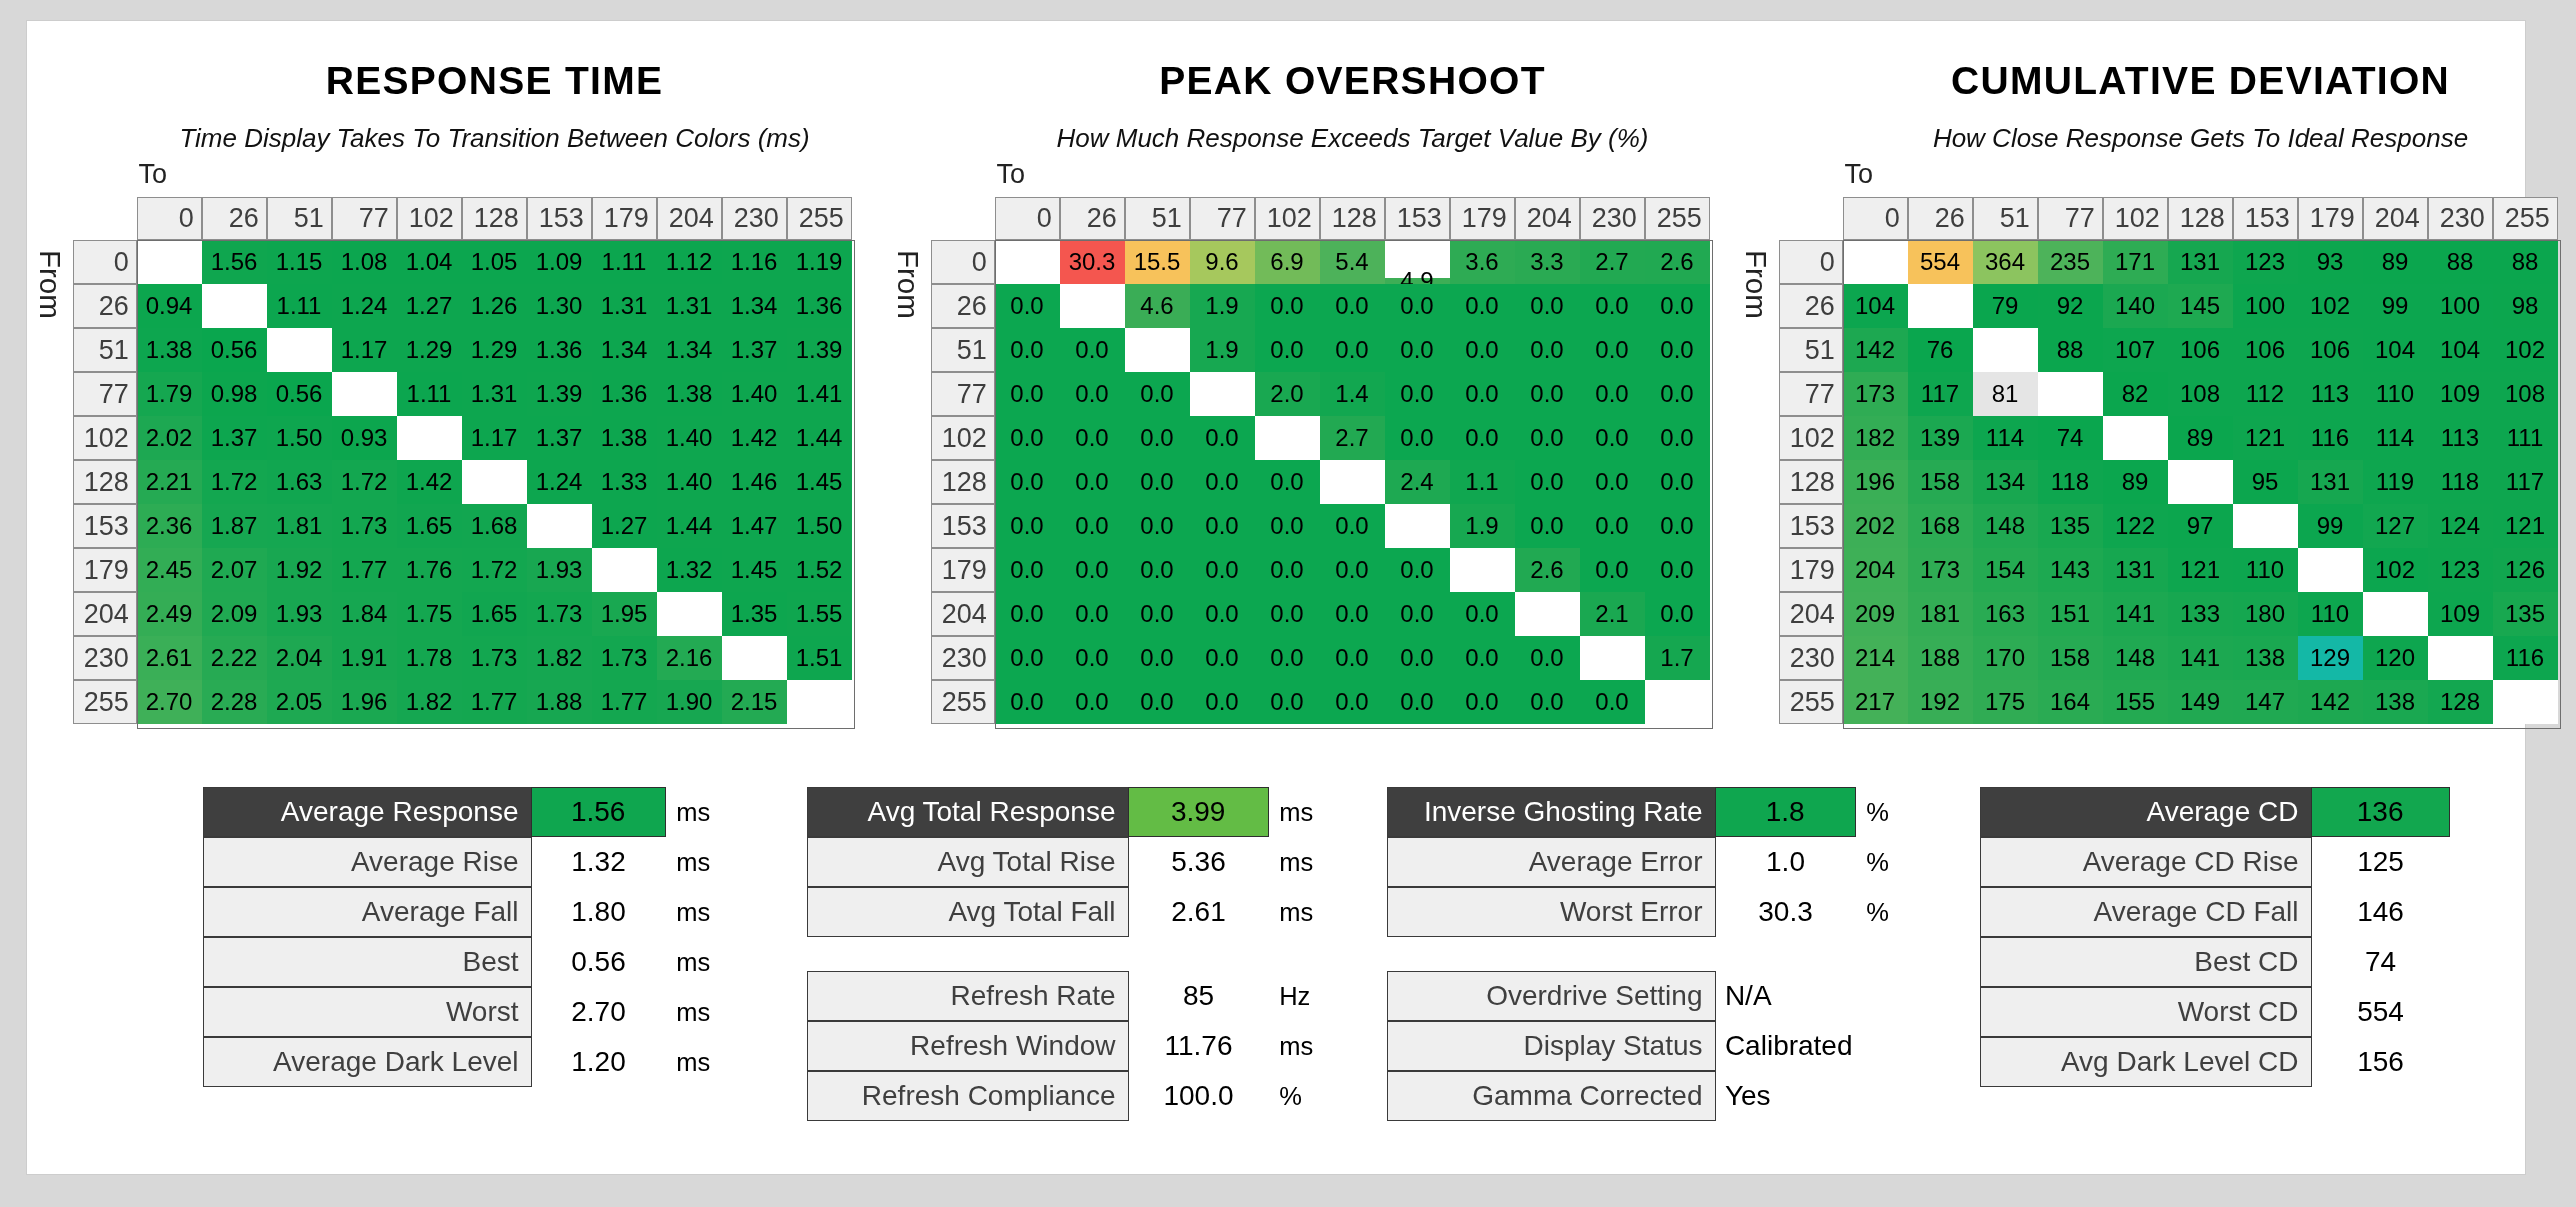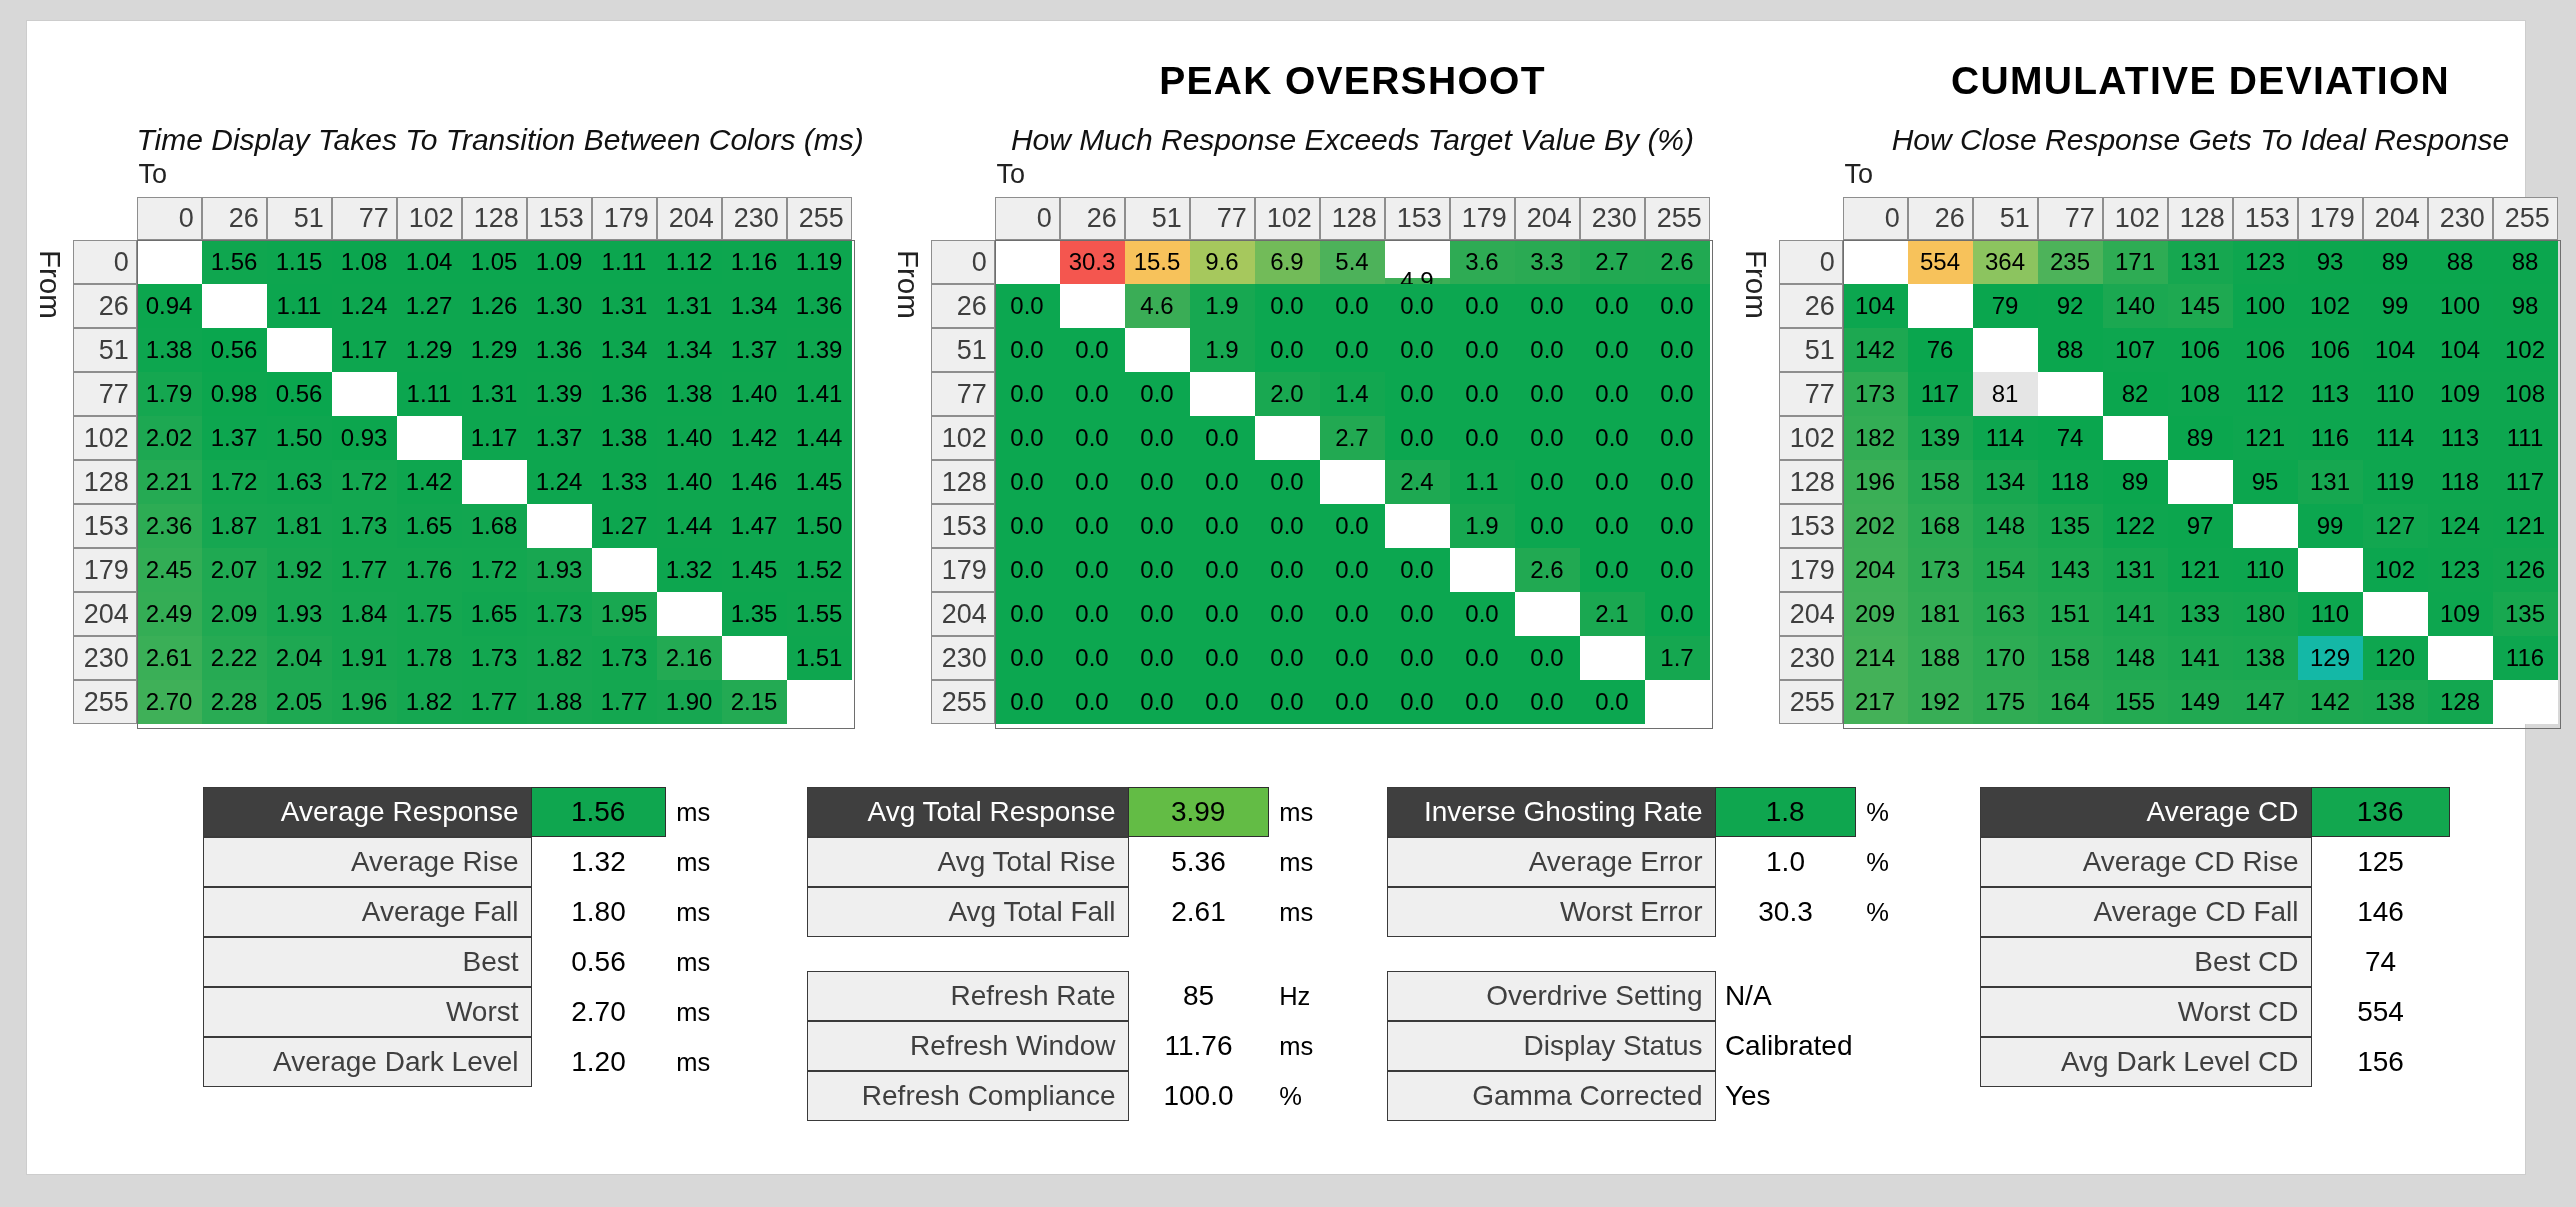--- a/index.html
+++ b/index.html
@@ -20,21 +20,21 @@
   
   .mcol { position: absolute; top: 0; width: 780px; height: 745px; }
   .mtitle {
     position: absolute; top: 38px; left: 64px; width: 716px;
     margin: 0; text-align: center;
     font-size: 39px; font-weight: bold; letter-spacing: 1.3px; color: #000;
     white-space: nowrap;
   }
   .msub {
     position: absolute; top: 102px; left: 64px; width: 716px;
-    text-align: center; font-size: 30px; font-style: italic; color: #111;
+    text-align: center; font-size: 26px; font-style: italic; color: #111;
     white-space: nowrap;
   }
   .tolabel {
     position: absolute; top: 138px; left: 66px;
     font-size: 27px; color: #222;
   }
   .fromlabel {
     position: absolute; top: 229px; left: -40px;
     font-size: 29.5px; color: #222;
     writing-mode: vertical-rl;
@@ -89,20 +89,21 @@
     display: flex; align-items: center;
     padding-left: 10.7px; font-size: 25.5px; color: #000;
   }
 </style>
 </head>
 <body>
 
 <div class="panel">
 
   <section class="mcol" style="left:46px">
+    <h1 class="mtitle">RESPONSE TIME</h1>
     <div class="msub">Time Display Takes To Transition Between Colors (ms)</div>
     <div class="tolabel">To</div>
     <div class="fromlabel">From</div>
     <div class="mgrid" id="grid-0">
         <div class="corner"></div>
         <div class="hc">0</div>
         <div class="hc">26</div>
         <div class="hc">51</div>
         <div class="hc">77</div>
         <div class="hc">102</div>

